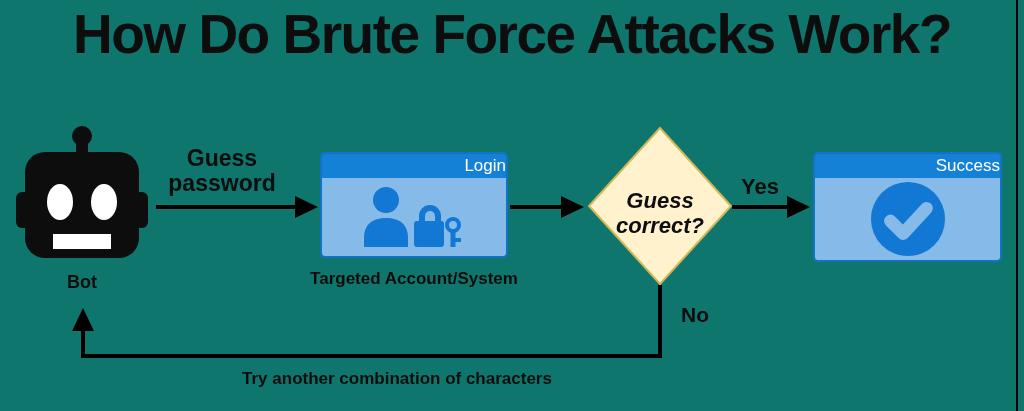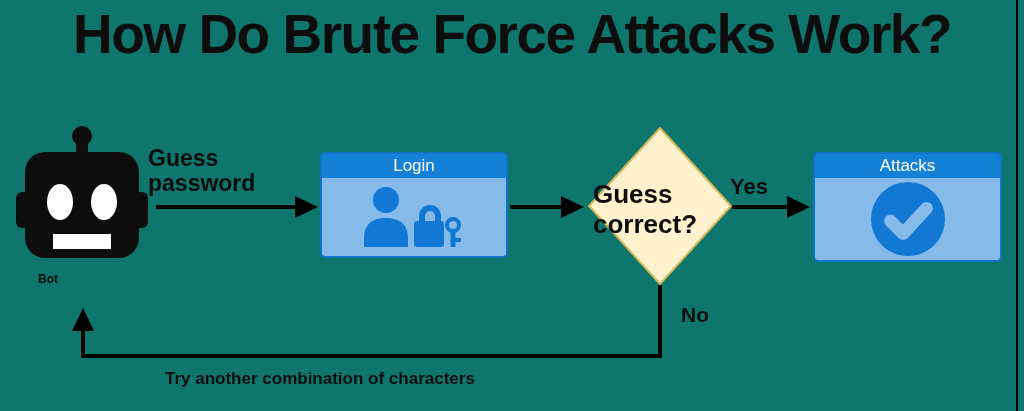--- a/index.html
+++ b/index.html
@@ -17,34 +17,34 @@
   .overlay { position:absolute; left:0; top:0; width:1024px; height:411px; z-index:1; }
   .edge-line { stroke:var(--line-color,#000); stroke-width:4; fill:none; stroke-linejoin:miter; }
   .diamond-shape { fill:var(--diamond-fill,#fff2cc); stroke:var(--diamond-border,#d6b656); stroke-width:2; }
   .node-box {
     position:absolute; z-index:2; display:flex; flex-direction:column;
     border:2px solid var(--box-border,#1173c8); border-radius:5px; overflow:hidden;
     box-sizing:border-box;
   }
   .node-header {
     height:24px; flex:0 0 24px; background:var(--header-blue,#1581d6);
-    color:#fff; font-size:17px; line-height:24px; text-align:center;
+    color:#fff; font-size:17px; line-height:24px; text-align:right;
   }
   .node-body {
     flex:1; background:var(--body-blue,#85bae9);
     display:flex; align-items:center; justify-content:center;
   }
-  .label { position:absolute; z-index:3; font-weight:bold; color:#0d0d0d; }
+  .label { position:absolute; z-index:3; font-weight:bold; color:#0d0d0d; text-align:center; }
   .lbl-guess   { left:148px; top:146px; width:148px; font-size:23px; line-height:1.1; }
-  .lbl-bot     { left:38px;  top:272px; width:88px;  font-size:12px; }
+  .lbl-bot     { left:38px;  top:272px; width:88px;  font-size:18px; }
   .lbl-target  { left:302px; top:269px; width:224px; font-size:17px; }
-  .lbl-decision{ left:593px; top:180px; width:134px; font-size:26px; line-height:1.15; }
+  .lbl-decision{ left:593px; top:188px; width:134px; font-size:22px; line-height:1.15;font-style:italic; }
   .lbl-yes     { left:730px; top:174px; width:60px;  font-size:22px; }
   .lbl-no      { left:665px; top:303px; width:60px;  font-size:21px; text-align:center; }
-  .lbl-retry   { left:165px; top:369px; width:440px; font-size:17px; }
+  .lbl-retry   { left:177px; top:369px; width:440px; font-size:17px; }
   .bot-svg   { position:absolute; left:16px; top:126px; width:132px; height:134px; z-index:2; }
   .right-line{ position:absolute; left:1016px; top:0; width:2px; height:411px; background:#000; z-index:4; }
   .box-login   { left:320px; top:152px; width:188px; height:106px; }
   .box-success { left:813px; top:152px; width:189px; height:110px; }
   .fill-dark  { fill:var(--icon-blue,#1377d4); }
   .stroke-dark{ stroke:var(--icon-blue,#1377d4); }
   .fill-black { fill:var(--line-color,#000); }
 </style>
 </head>
 <body>
@@ -93,28 +93,29 @@
           <rect x="64" y="36" width="30" height="26" rx="3" class="fill-dark"></rect>
         </g>
         <g>
           <circle cx="103" cy="40" r="6" fill="none" class="stroke-dark" stroke-width="4"></circle>
           <rect x="100.5" y="45" width="5" height="17" class="fill-dark"></rect>
           <rect x="105" y="53" width="6" height="4" class="fill-dark"></rect>
         </g>
       </svg>
     </div>
   </div>
+  <div class="label lbl-target">Targeted Account/System</div>
 
   <div class="label lbl-decision">Guess correct?</div>
 
   <div class="label lbl-yes">Yes</div>
   <div class="label lbl-no">No</div>
 
   <div class="node-box box-success">
-    <div class="node-header">Attacks</div>
+    <div class="node-header">Success</div>
     <div class="node-body">
       <svg width="78" height="78" viewBox="0 0 80 80">
         <circle cx="40" cy="40" r="38" class="fill-dark"></circle>
         <path d="M22 42 L35 55 L59 29" fill="none" stroke="var(--body-blue,#85bae9)" stroke-width="13" stroke-linecap="round" stroke-linejoin="round"></path>
       </svg>
     </div>
   </div>
 
   <div class="label lbl-retry">Try another combination of characters</div>
 

